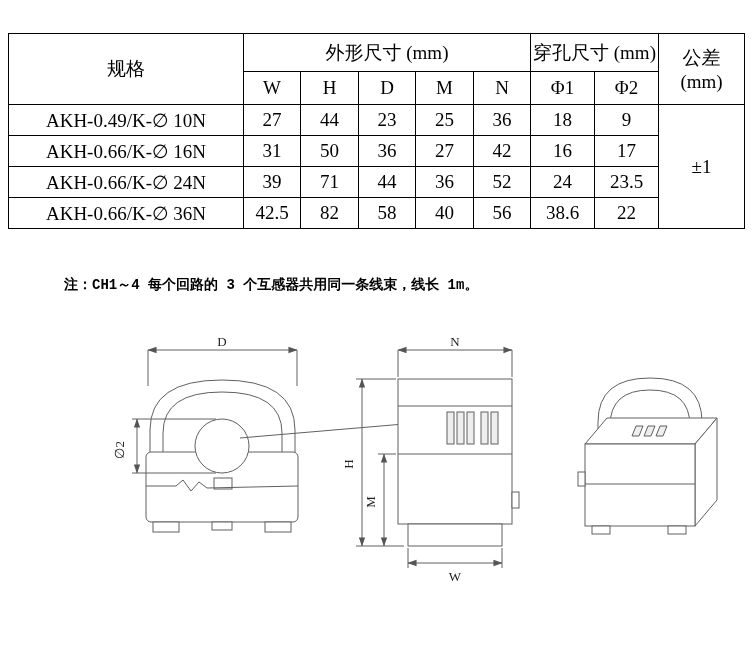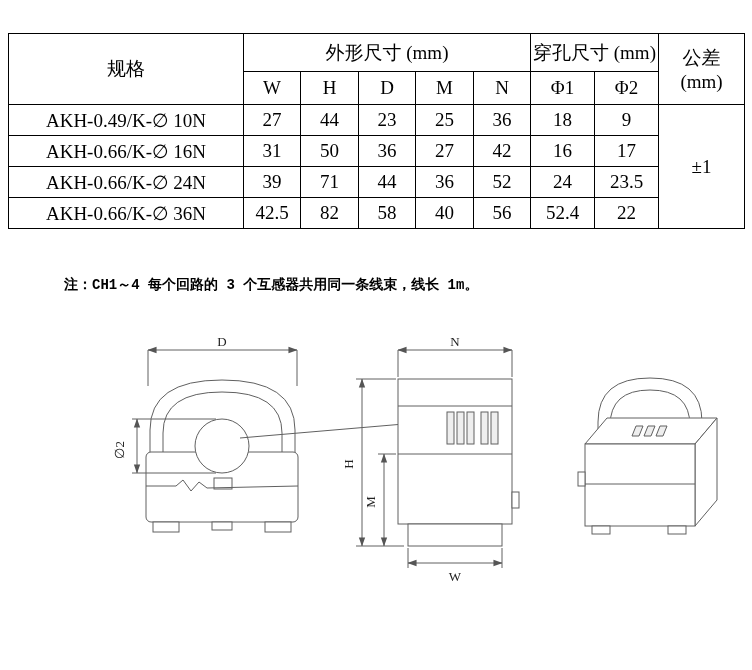--- a/index.html
+++ b/index.html
@@ -109,21 +109,21 @@
         <td>24</td>
         <td>23.5</td>
       </tr>
       <tr class="drow">
         <td>AKH-0.66/K-∅ 36N</td>
         <td>42.5</td>
         <td>82</td>
         <td>58</td>
         <td>40</td>
         <td>56</td>
-        <td>52.4</td>
+        <td>38.6</td>
         <td>22</td>
       </tr>
     </tbody>
   </table>
 
   <div class="note">注：CH1～4 每个回路的 3 个互感器共用同一条线束，线长 1m。</div>
 
   <svg class="drawings" width="752" height="262" viewBox="0 0 752 262">
     <defs>
       <marker id="arr" viewBox="0 0 10 10" refX="9.5" refY="5" markerWidth="9" markerHeight="9" orient="auto-start-reverse">

